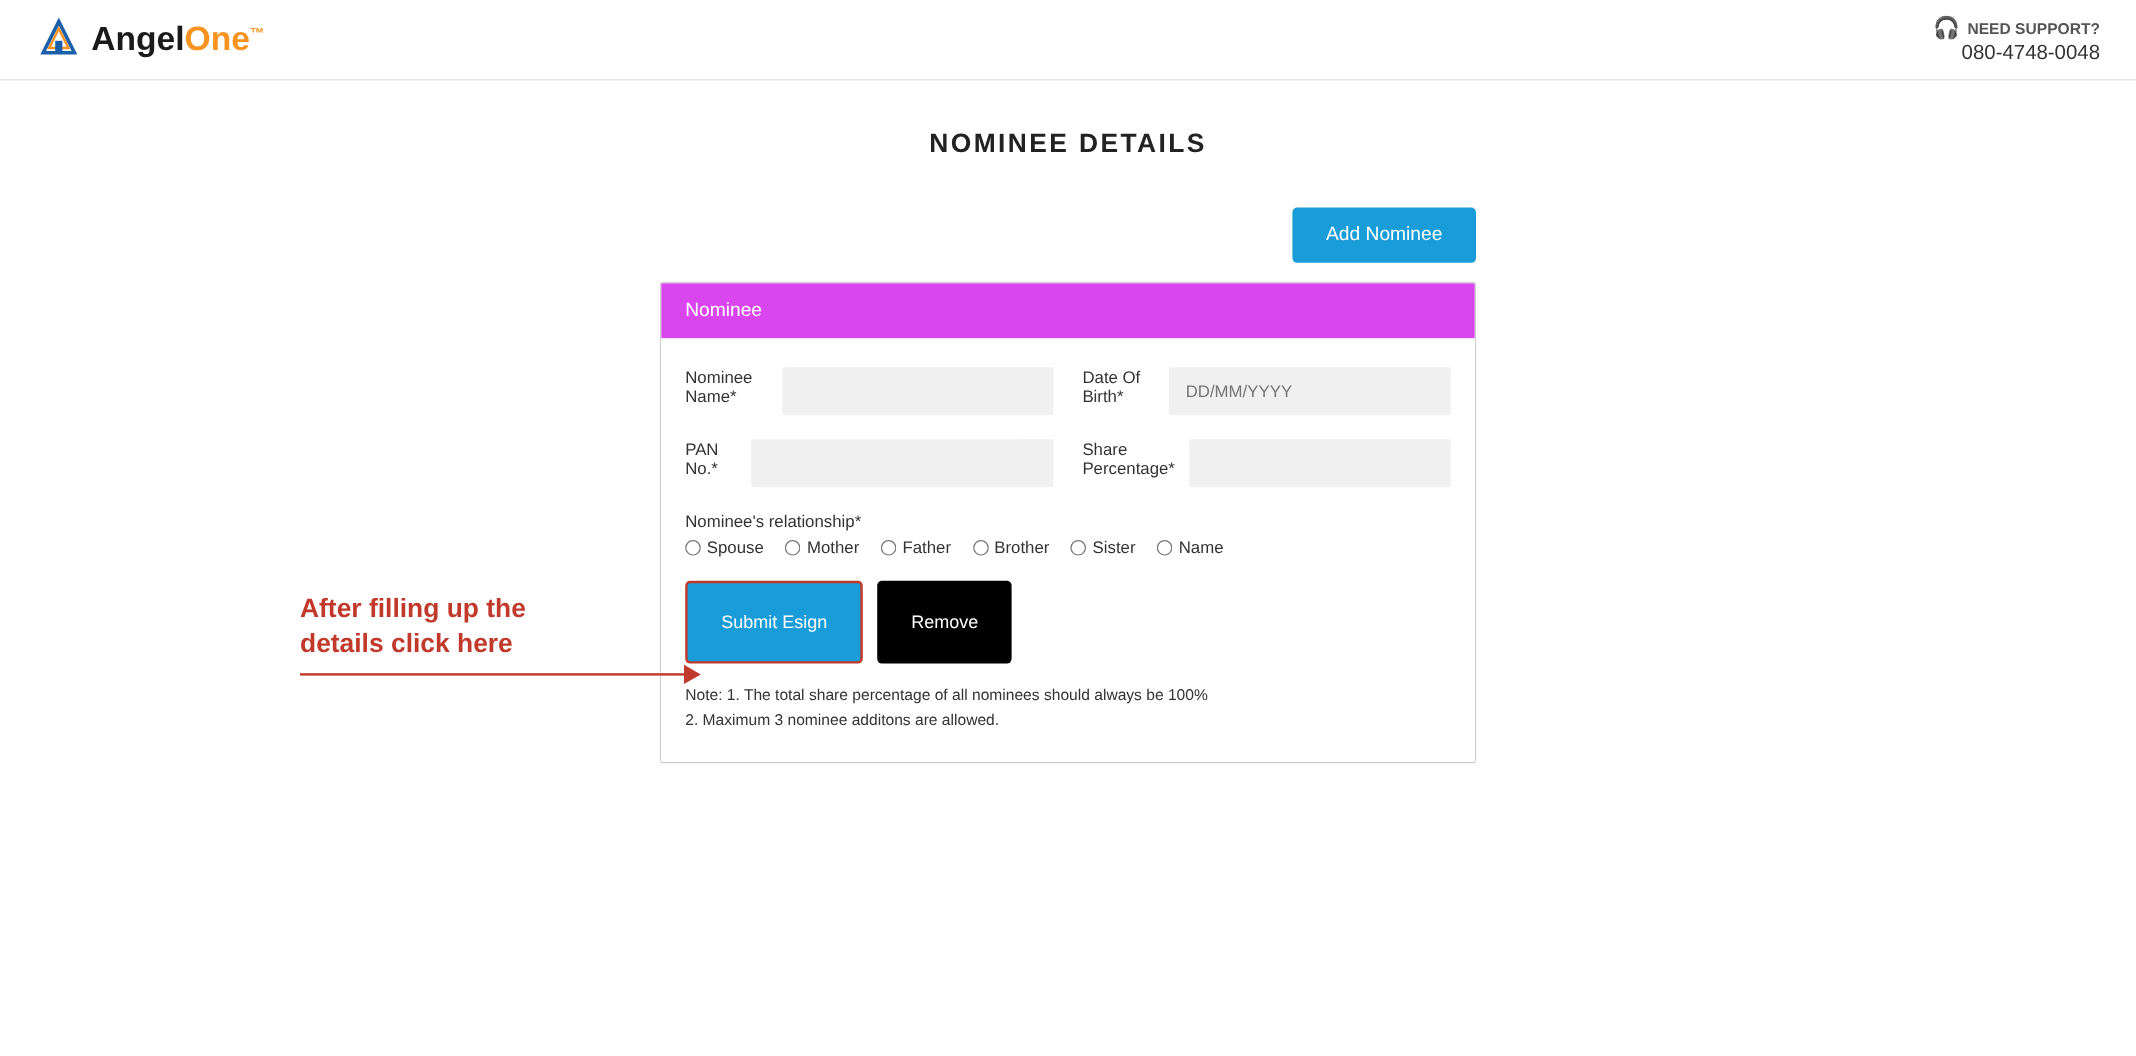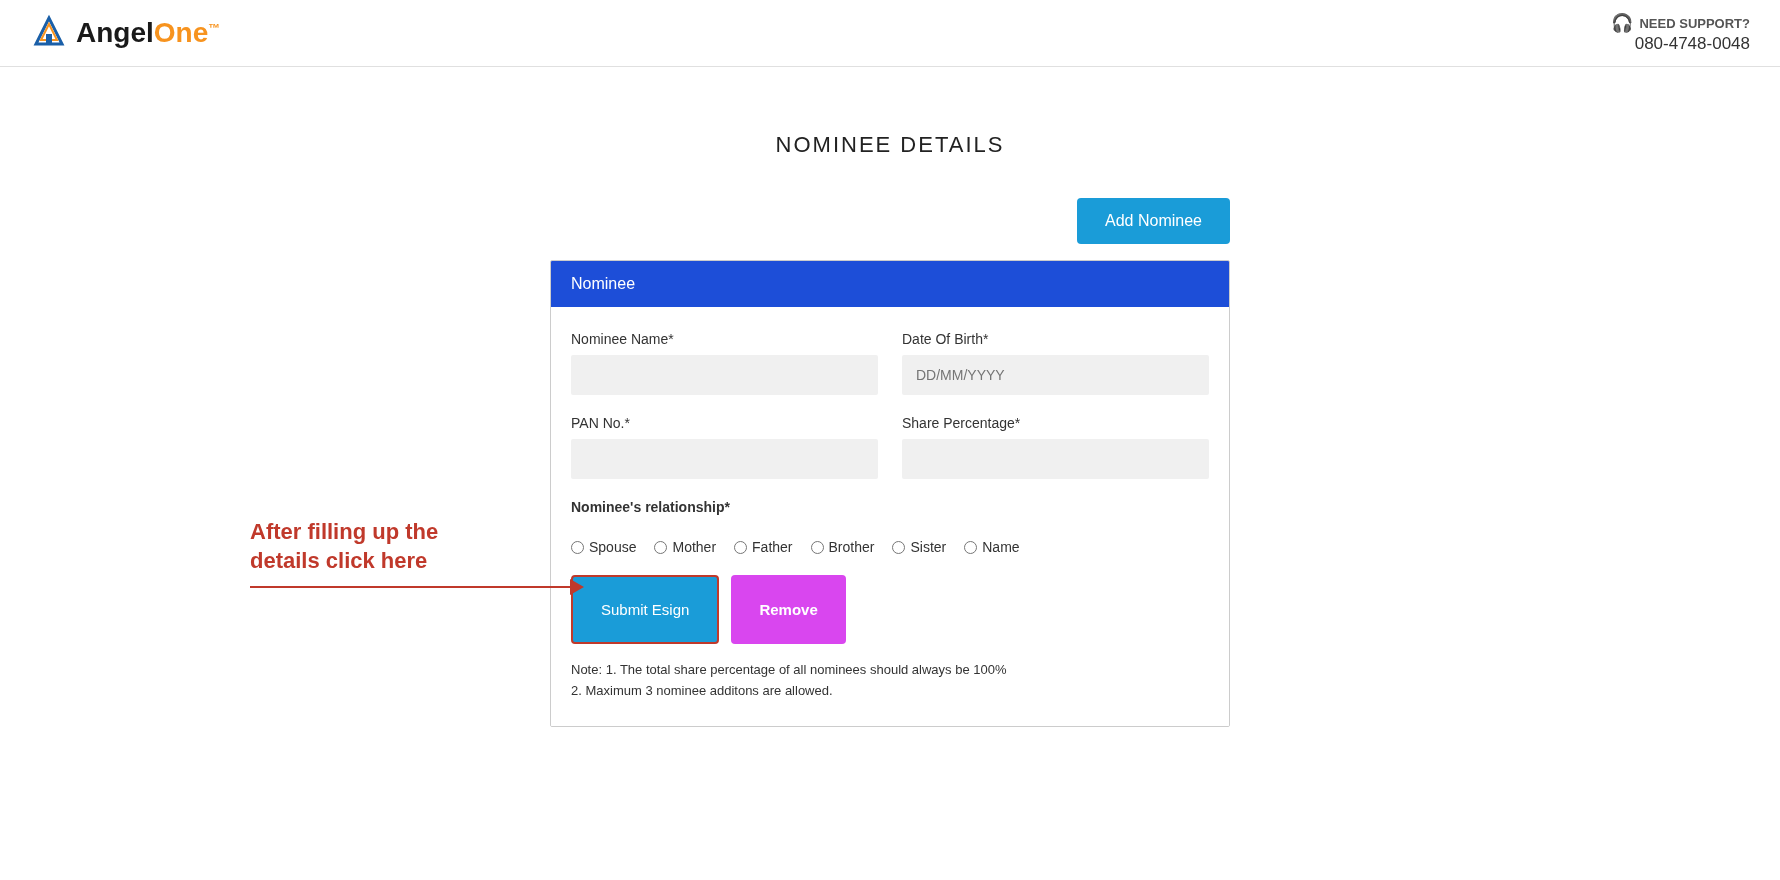--- a/index.html
+++ b/index.html
@@ -56,25 +56,24 @@
     
     .main-content {
       display: flex;
       flex-direction: column;
       align-items: center;
       padding: 40px 20px;
     }
 
     .page-title {
       font-size: 22px;
-      font-weight: normal;
+      font-weight: bold;
       letter-spacing: 2px;
       color: #222;
       margin-bottom: 40px;
-      margin-top: 25px;
     }
 
     .form-wrapper {
       width: 680px;
       position: relative;
     }
 
     .add-nominee-btn-row {
       display: flex;
       justify-content: flex-end;
@@ -93,42 +92,42 @@
     }
 
     .nominee-section {
       width: 100%;
       border: 1px solid #ccc;
       border-radius: 2px;
       overflow: hidden;
     }
 
     .nominee-header {
-      background-color: #1d4ed8;
+      background-color: #d946ef;
       color: #fff;
       padding: 14px 20px;
       font-size: 16px;
       font-weight: 500;
     }
 
     .nominee-form {
       padding: 24px 20px;
       background: #fff;
     }
 
     .form-row {
       display: flex;
       gap: 24px;
       margin-bottom: 20px;
     }
 
     .form-group {
       flex: 1;
       display: flex;
-      flex-direction: column;
+      flex-direction: row;
       gap: 8px;
     }
 
     .form-label {
       font-size: 14px;
       color: #333;
     }
 
     .form-input {
       background: #f0f0f0;
@@ -141,23 +140,22 @@
       outline: none;
     }
 
     .relationship-section {
       margin-bottom: 20px;
     }
 
     .relationship-label {
       font-size: 14px;
       color: #333;
-      margin-bottom: 24px;
+      margin-bottom: 6px;
       display: block;
-      font-weight: bold;
     }
 
     .radio-group {
       display: flex;
       align-items: flex-end;
       gap: 18px;
       flex-wrap: wrap;
     }
 
     .radio-item {
@@ -184,28 +182,28 @@
       color: #fff;
       border: 2px solid #c0392b;
       border-radius: 4px;
       padding: 24px 28px;
       font-size: 15px;
       cursor: pointer;
       font-weight: 500;
     }
 
     .remove-btn {
-      background-color: #d946ef;
+      background-color: #000000;
       color: #fff;
       border: none;
       border-radius: 4px;
       padding: 12px 28px;
       font-size: 15px;
       cursor: pointer;
-      font-weight: 700;
+      font-weight: 400;
     }
 
     .note-text {
       font-size: 13px;
       color: #333;
       line-height: 1.6;
     }
 
     
     .annotation-container {

